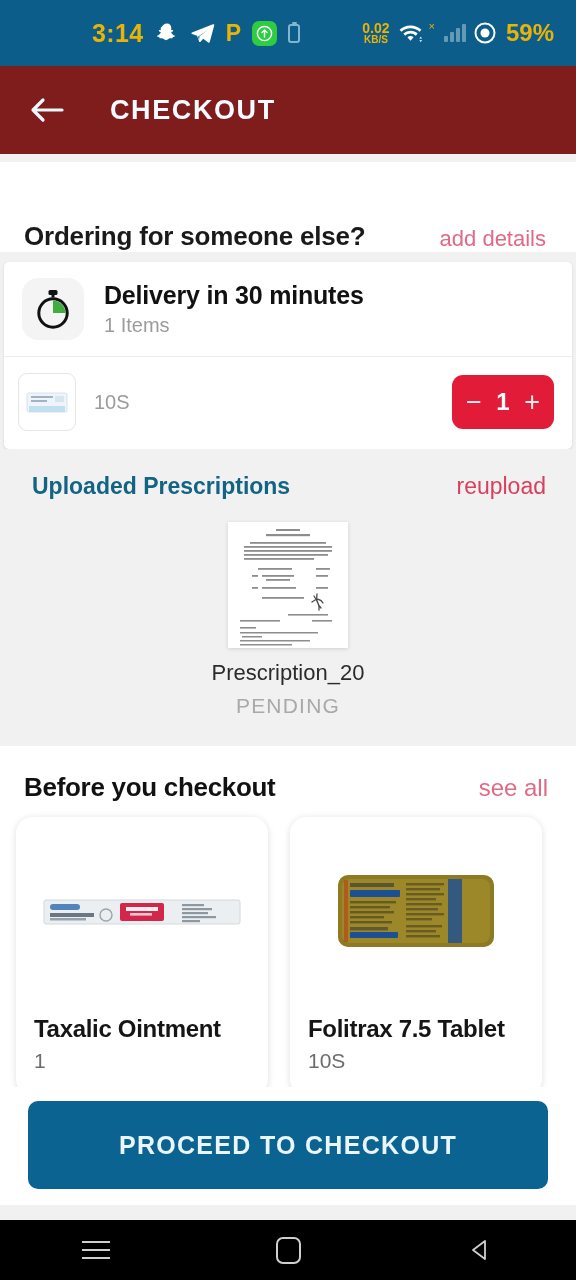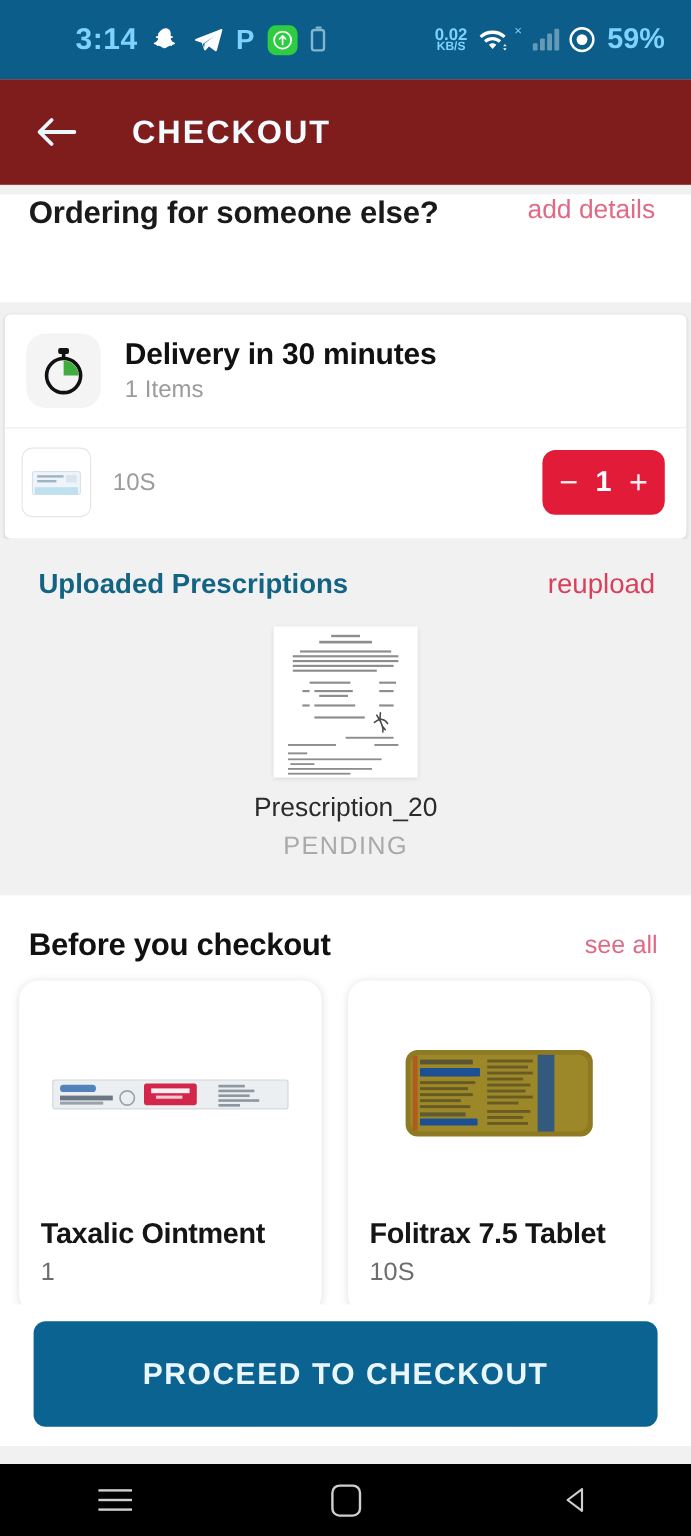--- a/index.html
+++ b/index.html
@@ -7,21 +7,21 @@
     width:576px; height:1280px;
     background:#ffffff;
     font-family:"Liberation Sans", sans-serif;
     overflow:hidden;
   }
   #app { position:relative; width:576px; height:1280px; background:#f1f1f2; }
 
   
   .statusbar{
     height:66px; background:#0d5d8a; display:flex; align-items:center;
-    padding:0 9px; color:#7dd3fc; position:relative;text-align:center;
+    padding:0 38px; color:#eab308; position:relative;text-align:center;
   }
   .sb-left{ display:flex; align-items:center; gap:11px; margin-left:54px; }
   .sb-time{ font-size:25px; font-weight:700; letter-spacing:.4px; }
   .sb-right{ position:absolute; right:22px; display:flex; align-items:center; gap:7px; }
   .netspeed{ display:flex; flex-direction:column; align-items:center; line-height:1; }
   .netspeed .n1{ font-size:14px; font-weight:700; }
   .netspeed .n2{ font-size:10px; font-weight:700; }
   .battpct{ font-size:24px; font-weight:700; margin-left:2px; }
   .ico{ display:inline-flex; align-items:center; justify-content:center; }
   .ic-p{ font-size:23px; font-weight:700; line-height:1; }
@@ -47,21 +47,21 @@
     padding:0 26px; color:#fff;
   }
   .back-arrow{ width:42px; height:42px; display:flex; align-items:center; justify-content:center; cursor:pointer; }
   .appbar-title{
     font-size:27px; font-weight:700; letter-spacing:1.6px; margin-left:42px;
     color:#f2fbff;
   }
 
   
   .order-else{
-    background:#fff; height:90px; display:flex; align-items:flex-start;
+    background:#fff; height:90px; display:flex; align-items:flex-end;
     justify-content:space-between; padding:0 24px; margin-top:8px;
   }
   .order-else-title{ font-size:26px; font-weight:700; color:#1a1a1a; letter-spacing:-.2px; }
   .add-details{ font-size:22px; color:#e06a86; cursor:pointer; padding-right:6px; }
 
   
   .cart-card{
     background:#fff; margin:10px 4px 0 4px; border-radius:5px;
     box-shadow:0 1px 3px rgba(0,0,0,.11);
   }
@@ -111,21 +111,21 @@
     box-shadow:0 1px 4px rgba(0,0,0,.14);
     overflow:hidden; position:relative;
   }
   .rx-name{ font-size:22px; color:#2b2b2b; margin-top:12px; }
   .rx-status{ font-size:21px; color:#a9a9a9; letter-spacing:1.2px; margin-top:8px;text-align:right; }
 
   
   .byc-section{ background:#fff; padding:26px 0 0 0; }
   .byc-head{ display:flex; align-items:center; justify-content:space-between; padding:0 28px 0 24px; }
   .byc-title{ font-size:26px; font-weight:700; color:#111; letter-spacing:-.3px; }
-  .byc-seeall{ font-size:21px; color:#e06a86; cursor:pointer;margin-left:36px; }
+  .byc-seeall{ font-size:24px; color:#e06a86; cursor:pointer;margin-left:36px; }
   .byc-cards{ display:flex; gap:22px; padding:14px 0 0 16px; }
   .pcard{
     width:252px; flex:0 0 auto; background:#fff; border-radius:16px;
     box-shadow:0 1px 7px rgba(0,0,0,.13);
     padding:20px 18px 22px 18px; display:flex; flex-direction:column;
   }
   .pcard-img{ height:150px; display:flex; align-items:center; justify-content:center; }
   .pcard-name{ font-size:24px; font-weight:700; color:#151515; margin-top:28px; letter-spacing:-.3px; }
   .pcard-pack{ font-size:21px; color:#6d6d6d; margin-top:6px; }
 

